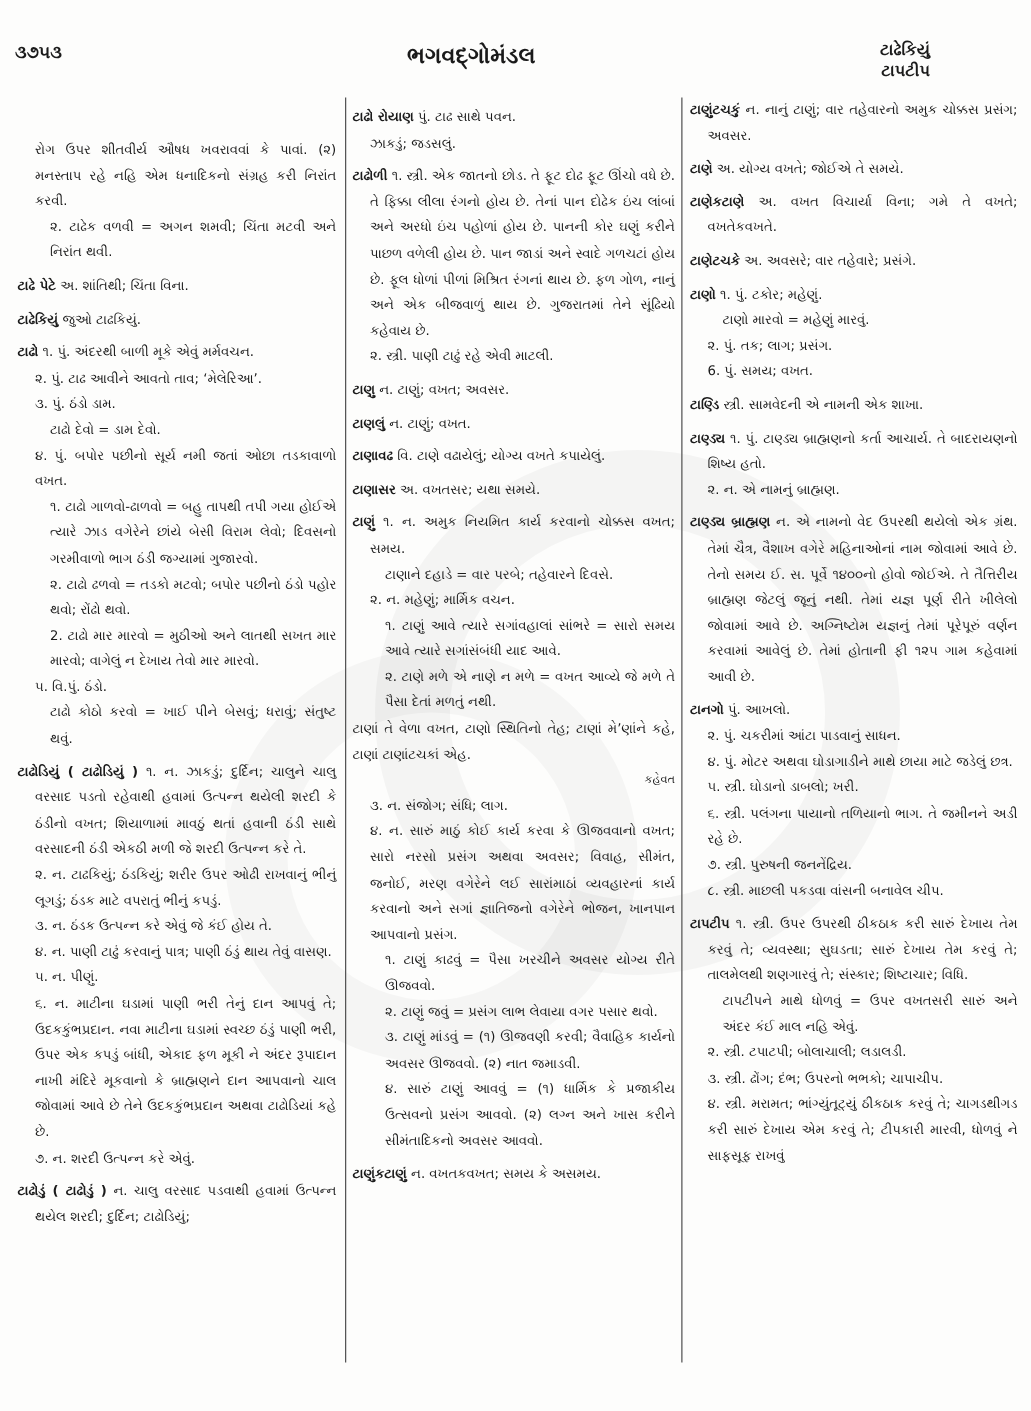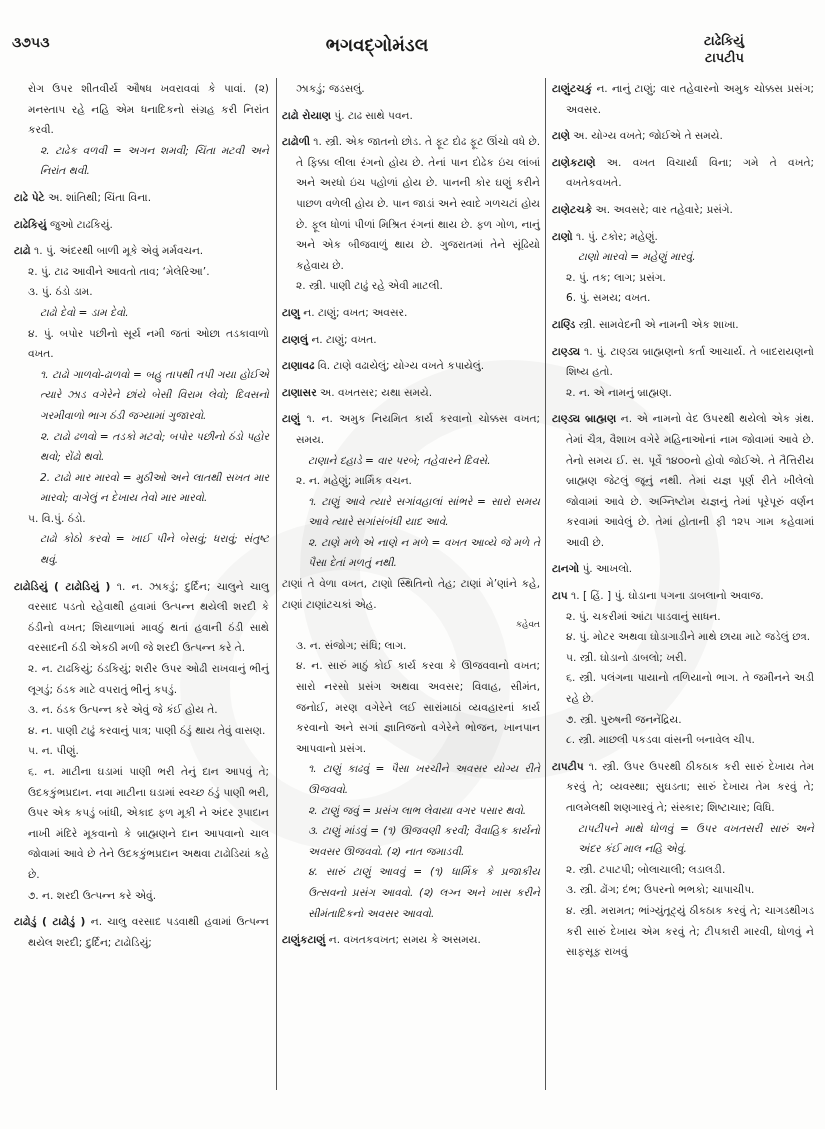--- a/index.html
+++ b/index.html
@@ -19,30 +19,30 @@
     box-sizing: border-box; pointer-events: none;
   }
   .hdr { position: absolute; top: 30px; left: 0; width: 754px; height: 40px; }
   .hdr .pg { position: absolute; left: 12px; top: 4px; font-weight: bold; font-size: 14px; }
   .hdr .title { position: absolute; left: 0; right: 0; top: 4px; text-align: center; font-size: 18px; font-weight: bold; }
   .hdr .guide { position: absolute; right: 10px; top: 2px; text-align: right; font-weight: bold; font-size: 13px; line-height: 17px; }
   .col {
     position: absolute; top: 78px; bottom: 0;
     font-size: 10.6px; line-height: 20.6px; text-align: justify;
   }
-  .c1 { left: 14px; width: 255px; }
+  .c1 { left: 14px; width: 255px; margin-top: 32px; }
   .c2 { left: 282px; width: 258px; }
   .c3 { left: 552px; width: 262px; }
   .rule { position: absolute; top: 78px; width: 1px; background: #555; }
   .r1 { left: 276px; height: 1012px; }
   .r2 { left: 545px; height: 1012px; }
   .p { margin: 0; }
   .p.entry { margin-top: 6px; }
   .p.ind1 { padding-left: 14px; }
-  .p.ind2 { padding-left: 26px; font-style: italic; }
+  .p.ind2 { padding-left: 26px; }
   .p.hang { padding-left: 14px; text-indent: -14px; }
   .hw { font-weight: bold; }
   .src { text-align: right; font-size: 9px; }
 </style>
 </head>
 <body>
 
 <div class="page">
   <div class="watermark"></div>
   <div class="watermark2"></div>
@@ -77,22 +77,22 @@
       <p class="p entry hang"><span class="hw">ટાઢોડિયું ( ટાઢોડિયું )</span><span> ૧. ન. ઝાકડું; દુર્દિન; ચાલુને ચાલુ વરસાદ પડતો રહેવાથી હવામાં ઉત્પન્ન થયેલી શરદી કે ઠંડીનો વખત; શિયાળામાં માવઠું થતાં હવાની ઠંડી સાથે વરસાદની ઠંડી એકઠી મળી જે શરદી ઉત્પન્ન કરે તે.</span></p>
       <p class="p ind1"><span>૨. ન. ટાઢકિયું; ઠંડકિયું; શરીર ઉપર ઓઢી રાખવાનું ભીનું લૂગડું; ઠંડક માટે વપરાતું ભીનું કપડું.</span></p>
       <p class="p ind1"><span>૩. ન. ઠંડક ઉત્પન્ન કરે એવું જે કંઈ હોય તે.</span></p>
       <p class="p ind1"><span>૪. ન. પાણી ટાઢું કરવાનું પાત્ર; પાણી ઠંડું થાય તેવું વાસણ.</span></p>
       <p class="p ind1"><span>૫. ન. પીણું.</span></p>
       <p class="p ind1"><span>૬. ન. માટીના ઘડામાં પાણી ભરી તેનું દાન આપવું તે; ઉદકકુંભપ્રદાન. નવા માટીના ઘડામાં સ્વચ્છ ઠંડું પાણી ભરી, ઉપર એક કપડું બાંધી, એકાદ ફળ મૂકી ને અંદર રૂપાદાન નાખી મંદિરે મૂકવાનો કે બ્રાહ્મણને દાન આપવાનો ચાલ જોવામાં આવે છે તેને ઉદકકુંભપ્રદાન અથવા ટાઢોડિયાં કહે છે.</span></p>
       <p class="p ind1"><span>૭. ન. શરદી ઉત્પન્ન કરે એવું.</span></p>
       <p class="p entry hang"><span class="hw">ટાઢોડું ( ટાઢોડું )</span><span> ન. ચાલુ વરસાદ પડવાથી હવામાં ઉત્પન્ન થયેલ શરદી; દુર્દિન; ટાઢોડિયું;</span></p>
     </div>
   <div class="col c2">
+      <p class="p entry hang"><span class="hw">ટાઢો રોયાણ</span><span> પું. ટાઢ સાથે પવન.</span></p>
       <p class="p ind1"><span>ઝાકડું; જડસલું.</span></p>
-      <p class="p entry hang"><span class="hw">ટાઢો રોયાણ</span><span> પું. ટાઢ સાથે પવન.</span></p>
       <p class="p entry hang"><span class="hw">ટાઢોળી</span><span> ૧. સ્ત્રી. એક જાતનો છોડ. તે ફૂટ દોઢ ફૂટ ઊંચો વધે છે. તે ફિક્કા લીલા રંગનો હોય છે. તેનાં પાન દોઢેક ઇંચ લાંબાં અને અરધો ઇંચ પહોળાં હોય છે. પાનની કોર ઘણું કરીને પાછળ વળેલી હોય છે. પાન જાડાં અને સ્વાદે ગળચટાં હોય છે. ફૂલ ધોળાં પીળાં મિશ્રિત રંગનાં થાય છે. ફળ ગોળ, નાનું અને એક બીજવાળું થાય છે. ગુજરાતમાં તેને સૂંઢિયો કહેવાય છે.</span></p>
       <p class="p ind1"><span>૨. સ્ત્રી. પાણી ટાઢું રહે એવી માટલી.</span></p>
       <p class="p entry hang"><span class="hw">ટાણુ</span><span> ન. ટાણું; વખત; અવસર.</span></p>
       <p class="p entry hang"><span class="hw">ટાણલું</span><span> ન. ટાણું; વખત.</span></p>
       <p class="p entry hang"><span class="hw">ટાણાવઢ</span><span> વિ. ટાણે વઢાયેલું; યોગ્ય વખતે કપાયેલું.</span></p>
       <p class="p entry hang"><span class="hw">ટાણાસર</span><span> અ. વખતસર; યથા સમયે.</span></p>
       <p class="p entry hang"><span class="hw">ટાણું</span><span> ૧. ન. અમુક નિયમિત કાર્ય કરવાનો ચોક્કસ વખત; સમય.</span></p>
       <p class="p ind2"><span>ટાણાને દહાડે = વાર પરબે; તહેવારને દિવસે.</span></p>
       <p class="p ind1"><span>૨. ન. મહેણું; માર્મિક વચન.</span></p>
       <p class="p ind2"><span>૧. ટાણું આવે ત્યારે સગાંવહાલાં સાંભરે = સારો સમય આવે ત્યારે સગાંસંબંધી યાદ આવે.</span></p>
@@ -114,21 +114,20 @@
       <p class="p entry hang"><span class="hw">ટાણેટચકે</span><span> અ. અવસરે; વાર તહેવારે; પ્રસંગે.</span></p>
       <p class="p entry hang"><span class="hw">ટાણો</span><span> ૧. પું. ટકોર; મહેણું.</span></p>
       <p class="p ind2"><span>ટાણો મારવો = મહેણું મારવું.</span></p>
       <p class="p ind1"><span>૨. પું. તક; લાગ; પ્રસંગ.</span></p>
       <p class="p ind1"><span>6. પું. સમય; વખત.</span></p>
       <p class="p entry hang"><span class="hw">ટાણ્ડિ</span><span> સ્ત્રી. સામવેદની એ નામની એક શાખા.</span></p>
       <p class="p entry hang"><span class="hw">ટાણ્ડ્ય</span><span> ૧. પું. ટાણ્ડ્ય બ્રાહ્મણનો કર્તા આચાર્ય. તે બાદરાયણનો શિષ્ય હતો.</span></p>
       <p class="p ind1"><span>૨. ન. એ નામનું બ્રાહ્મણ.</span></p>
       <p class="p entry hang"><span class="hw">ટાણ્ડ્ય બ્રાહ્મણ</span><span> ન. એ નામનો વેદ ઉપરથી થયેલો એક ગ્રંથ. તેમાં ચૈત્ર, વૈશાખ વગેરે મહિનાઓનાં નામ જોવામાં આવે છે. તેનો સમય ઈ. સ. પૂર્વે ૧૪૦૦નો હોવો જોઈએ. તે તૈત્તિરીય બ્રાહ્મણ જેટલું જૂનું નથી. તેમાં યજ્ઞ પૂર્ણ રીતે ખીલેલો જોવામાં આવે છે. અગ્નિષ્ટોમ યજ્ઞનું તેમાં પૂરેપૂરું વર્ણન કરવામાં આવેલું છે. તેમાં હોતાની ફી ૧૨૫ ગામ કહેવામાં આવી છે.</span></p>
       <p class="p entry hang"><span class="hw">ટાનગો</span><span> પું. આખલો.</span></p>
-      <p class="p entry hang"><span class="hw">ટાપ</span><span> ૧. [ હિં. ] પું. ઘોડાના પગના ડાબલાનો અવાજ.</span></p>
       <p class="p ind1"><span>૨. પું. ચકરીમાં આંટા પાડવાનું સાધન.</span></p>
       <p class="p ind1"><span>૪. પું. મોટર અથવા ઘોડાગાડીને માથે છાયા માટે જડેલું છત્ર.</span></p>
       <p class="p ind1"><span>૫. સ્ત્રી. ઘોડાનો ડાબલો; ખરી.</span></p>
       <p class="p ind1"><span>૬. સ્ત્રી. પલંગના પાયાનો તળિયાનો ભાગ. તે જમીનને અડી રહે છે.</span></p>
       <p class="p ind1"><span>૭. સ્ત્રી. પુરુષની જનનેંદ્રિય.</span></p>
       <p class="p ind1"><span>૮. સ્ત્રી. માછલી પકડવા વાંસની બનાવેલ ચીપ.</span></p>
       <p class="p entry hang"><span class="hw">ટાપટીપ</span><span> ૧. સ્ત્રી. ઉપર ઉપરથી ઠીકઠાક કરી સારું દેખાય તેમ કરવું તે; વ્યવસ્થા; સુઘડતા; સારું દેખાય તેમ કરવું તે; તાલમેલથી શણગારવું તે; સંસ્કાર; શિષ્ટાચાર; વિધિ.</span></p>
       <p class="p ind2"><span>ટાપટીપને માથે ધોળવું = ઉપર વખતસરી સારું અને અંદર કંઈ માલ નહિ એવું.</span></p>
       <p class="p ind1"><span>૨. સ્ત્રી. ટપાટપી; બોલાચાલી; લડાલડી.</span></p>
       <p class="p ind1"><span>૩. સ્ત્રી. ઢોંગ; દંભ; ઉપરનો ભભકો; ચાપાચીપ.</span></p>

